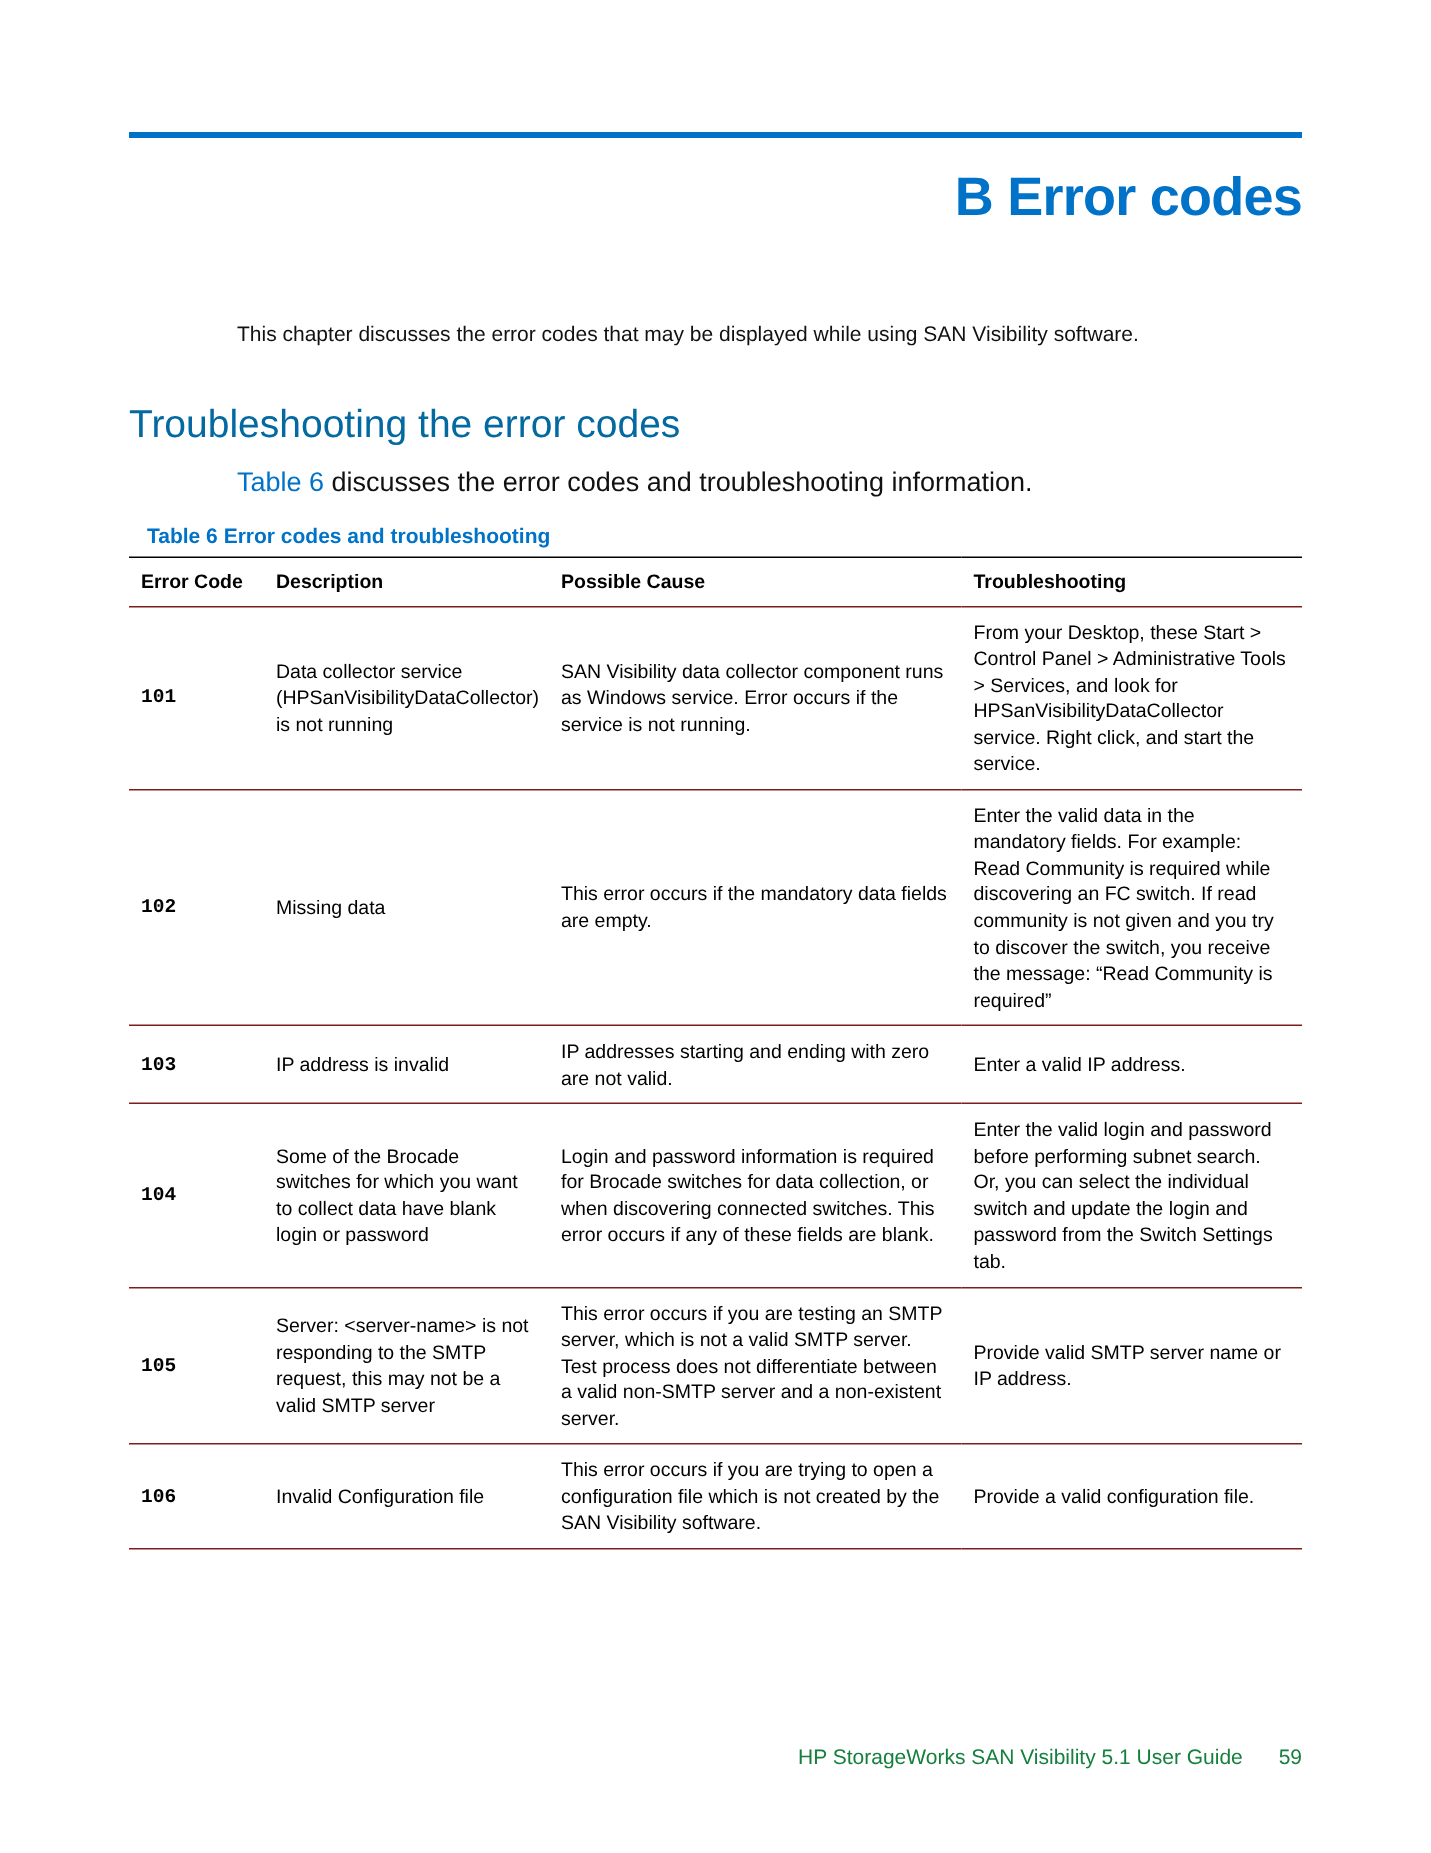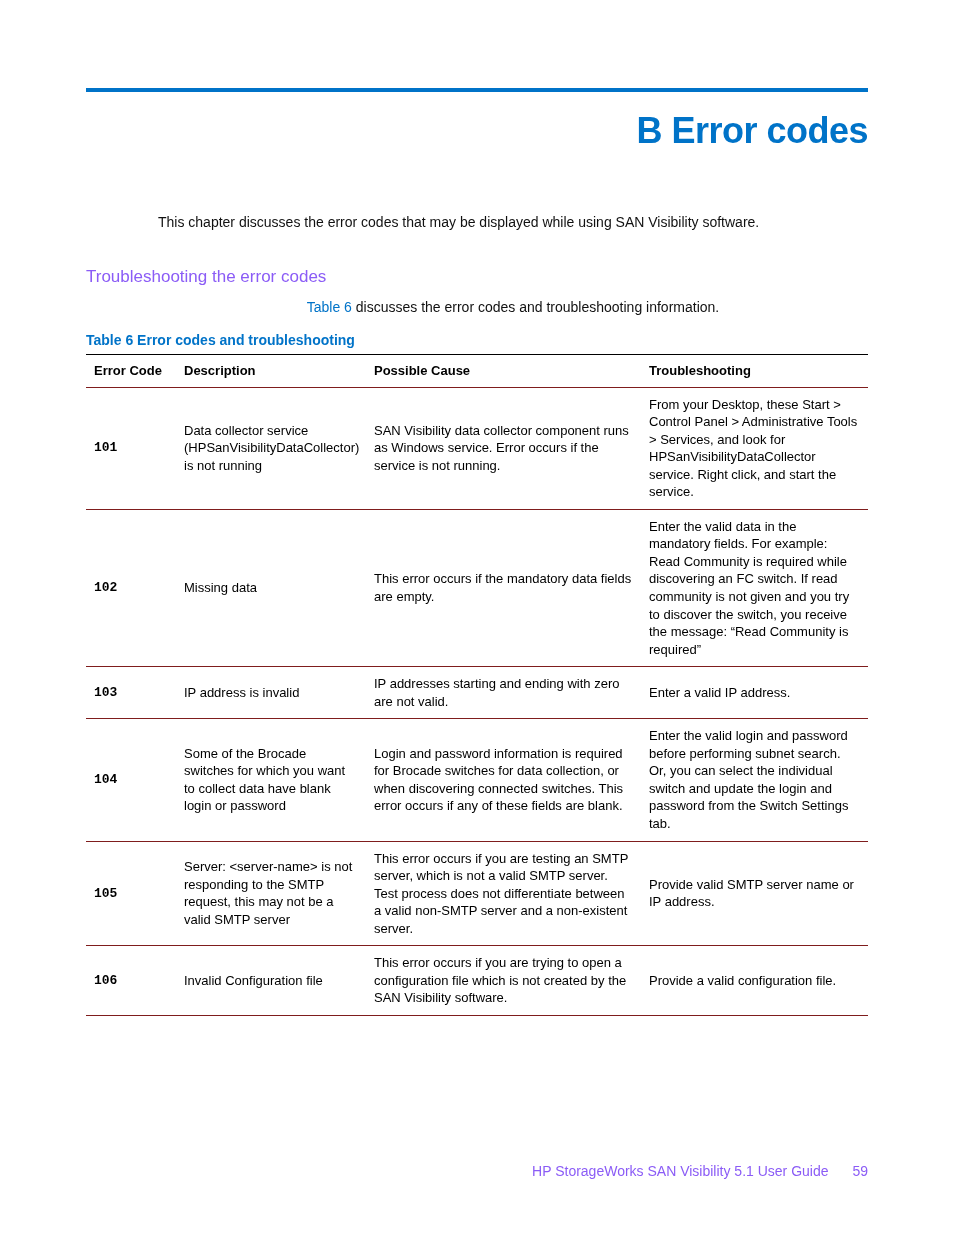--- a/index.html
+++ b/index.html
@@ -32,40 +32,39 @@
     font-family: "Segoe UI Semibold", "Segoe UI", "Helvetica Neue", Arial, sans-serif;
     text-align: right;
   }
   p.intro {
     font-size: 14px;
     line-height: 1.5;
     margin: 0 0 34px 72px;
     color: #111;
   }
   h2.section-title {
-    font-size: 17px;
+    font-size: 26px;
     font-weight: 400;
-    color: #8b5cf6;
+    color: #0369a1;
     margin: 16px 0 10px 0;
   }
   p.section-intro {
-    font-size: 14px;
+    font-size: 18px;
     line-height: 1.5;
     margin: 0 0 14px 72px;
     color: #111;
-    text-align: center;
   }
   p.section-intro .xref {
     color: #0073c8;
   }
   .table-caption {
     color: #0073c8;
     font-weight: 600;
     font-size: 14px;
-    margin: 0 0 6px 0;
+    margin: 0 0 6px 12px;
   }
   table.errors {
     border-collapse: collapse;
     width: 100%;
     table-layout: fixed;
     font-size: 13px;
     line-height: 1.35;
   }
   table.errors th, table.errors td {
     border-top: 1px solid #000;
@@ -97,21 +96,21 @@
   }
   .trbl-bold {
     font-weight: 400;
     margin-top: 37px;
   }
   .footer {
     position: absolute;
     bottom: 56px;
     right: 86px;
     font-size: 14px;
-    color: #8b5cf6;
+    color: #15803d;
   }
   .footer .pn {
     margin-left: 20px;
   }
 </style>
 </head>
 <body>
 
 <div class="page">
   <div class="topbar"></div>

